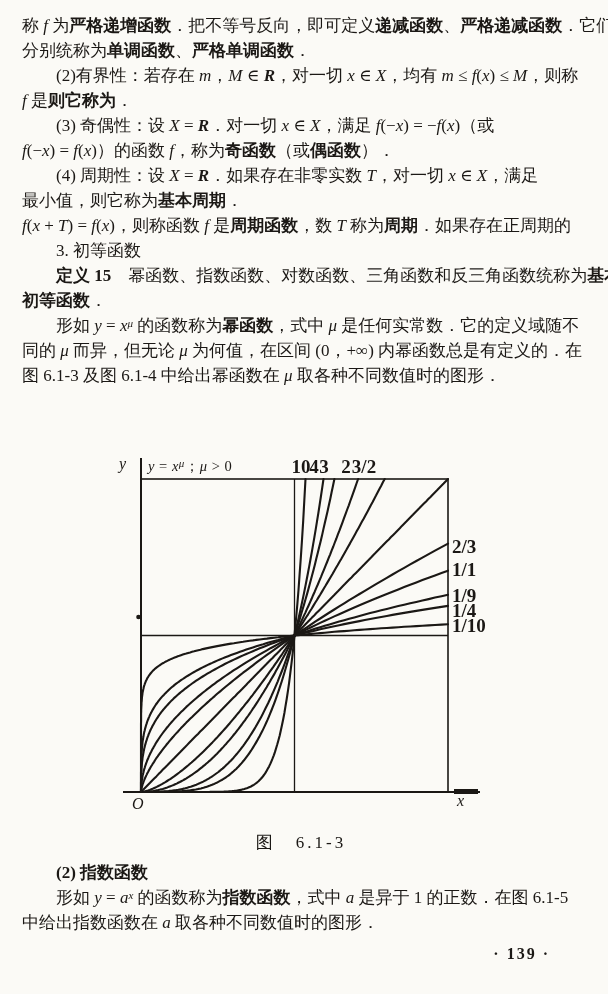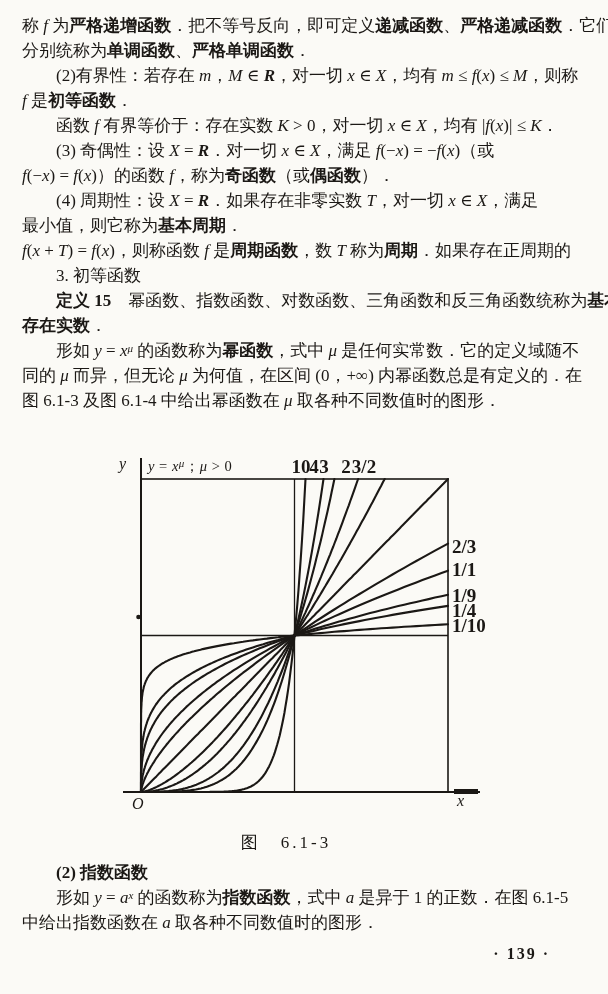--- a/index.html
+++ b/index.html
@@ -14,43 +14,42 @@
   .line{white-space:nowrap;}
   .line.ind{padding-left:34px;}
   .line.gap{margin-top:0;}
   .b{font-weight:bold;}
   .i{font-style:italic;}
   sup{font-size:11px;line-height:0;vertical-align:4px;}
   .fig-eq{position:absolute;left:148px;top:457px;font-size:14.5px;letter-spacing:.5px;white-space:nowrap;}
   .fig-label{position:absolute;font-size:19px;font-weight:bold;white-space:nowrap;}
   .mu-top{transform:translateX(-50%);}
   .axis-label{position:absolute;font-style:italic;font-size:16px;}
-  .caption{position:absolute;left:79px;width:414px;top:831px;text-align:center;font-size:17px;letter-spacing:3px;}
+  .caption{position:absolute;left:94px;width:414px;top:831px;text-align:center;font-size:17px;letter-spacing:3px;}
   .pagenum{position:absolute;top:945px;right:58px;font-size:16px;font-weight:bold;letter-spacing:2px;}
   svg{position:absolute;}
 </style>
 </head>
 <body>
 
 <div class="page">
 
   <div class="textflow" id="text-top">
       <div class="line"><span>称 </span><span class="i">f</span><span> 为</span><span class="b">严格递增函数</span><span>．把不等号反向，即可定义</span><span class="b">递减函数</span><span>、</span><span class="b">严格递减函数</span><span>．它们</span></div>
       <div class="line"><span>分别统称为</span><span class="b">单调函数</span><span>、</span><span class="b">严格单调函数</span><span>．</span></div>
       <div class="line ind"><span>(2)有界性：若存在 </span><span class="i">m</span><span>，</span><span class="i">M</span><span> ∈ </span><span class="b i">R</span><span>，对一切 </span><span class="i">x</span><span> ∈ </span><span class="i">X</span><span>，均有 </span><span class="i">m</span><span> ≤ </span><span class="i">f</span><span>(</span><span class="i">x</span><span>) ≤ </span><span class="i">M</span><span>，则称</span></div>
-      <div class="line"><span class="i">f</span><span> 是</span><span class="b">初等函数</span><span>．</span></div>
-      <div class="line ind"><span>函数 </span><span class="i">f</span><span> 有界等价于：存在实数 </span><span class="i">K</span><span> &gt; 0，对一切 </span><span class="i">x</span><span> ∈ </span><span class="i">X</span><span>，均有 |</span><span class="i">f</span><span>(</span><span class="i">x</span><span>)| ≤ </span><span class="i">K</span><span>．</span></div>
+      <div class="line"><span class="i">f</span><span> 是</span><span class="b">则它称为</span><span>．</span></div>
       <div class="line ind"><span>(3) 奇偶性：设 </span><span class="i">X</span><span> = </span><span class="b i">R</span><span>．对一切 </span><span class="i">x</span><span> ∈ </span><span class="i">X</span><span>，满足 </span><span class="i">f</span><span>(−</span><span class="i">x</span><span>) = −</span><span class="i">f</span><span>(</span><span class="i">x</span><span>)（或</span></div>
       <div class="line"><span class="i">f</span><span>(−</span><span class="i">x</span><span>) = </span><span class="i">f</span><span>(</span><span class="i">x</span><span>)）的函数 </span><span class="i">f</span><span>，称为</span><span class="b">奇函数</span><span>（或</span><span class="b">偶函数</span><span>）．</span></div>
       <div class="line ind"><span>(4) 周期性：设 </span><span class="i">X</span><span> = </span><span class="b i">R</span><span>．如果存在非零实数 </span><span class="i">T</span><span>，对一切 </span><span class="i">x</span><span> ∈ </span><span class="i">X</span><span>，满足</span></div>
       <div class="line"><span>最小值，则它称为</span><span class="b">基本周期</span><span>．</span></div>
       <div class="line"><span class="i">f</span><span>(</span><span class="i">x</span><span> + </span><span class="i">T</span><span>) = </span><span class="i">f</span><span>(</span><span class="i">x</span><span>)，则称函数 </span><span class="i">f</span><span> 是</span><span class="b">周期函数</span><span>，数 </span><span class="i">T</span><span> 称为</span><span class="b">周期</span><span>．如果存在正周期的</span></div>
       <div class="line ind gap"><span>3. 初等函数</span></div>
       <div class="line ind"><span class="b">定义 15</span><span>　幂函数、指数函数、对数函数、三角函数和反三角函数统称为</span><span class="b">基本</span></div>
-      <div class="line"><span class="b">存在实数</span><span>．</span></div>
+      <div class="line"><span class="b">初等函数</span><span>．</span></div>
       <div class="line ind"><span>形如 </span><span class="i">y</span><span> = </span><span class="i">x</span><sup class="i">μ</sup><span> 的函数称为</span><span class="b">幂函数</span><span>，式中 </span><span class="i">μ</span><span> 是任何实常数．它的定义域随不</span></div>
       <div class="line"><span>同的 </span><span class="i">μ</span><span> 而异，但无论 </span><span class="i">μ</span><span> 为何值，在区间 (0，+∞) 内幂函数总是有定义的．在</span></div>
       <div class="line"><span>图 6.1-3 及图 6.1-4 中给出幂函数在 </span><span class="i">μ</span><span> 取各种不同数值时的图形．</span></div>
     </div>
 
   <svg id="fig-svg" style="left:95px;top:450px" width="440" height="372" viewBox="0 0 440 372">
     <g stroke="#1b1815" fill="none">
       <line x1="28" y1="342" x2="385" y2="342" stroke-width="2"></line>
       <line x1="46" y1="8" x2="46" y2="342" stroke-width="2"></line>
       <rect x="46" y="29" width="307" height="313" stroke-width="1.6"></rect>

